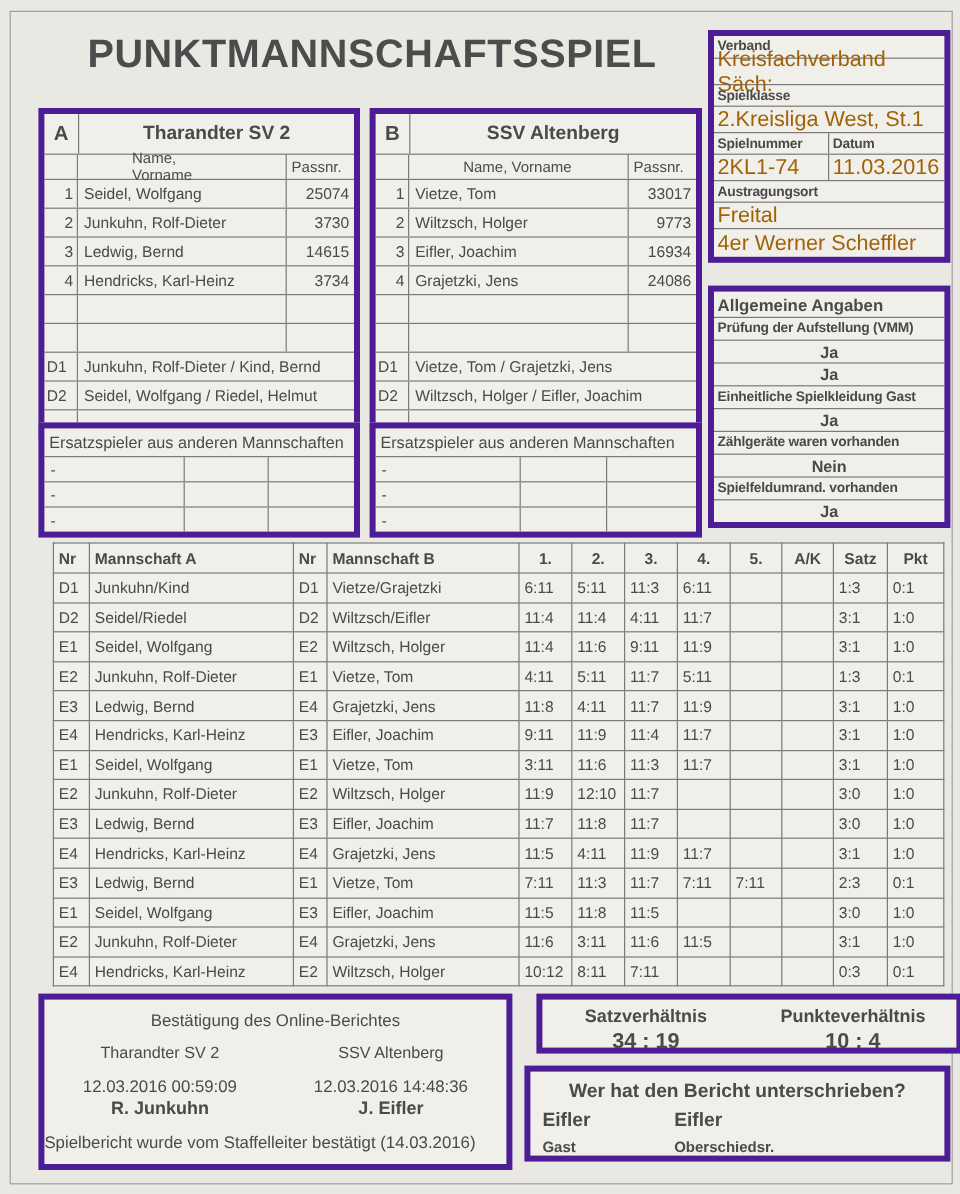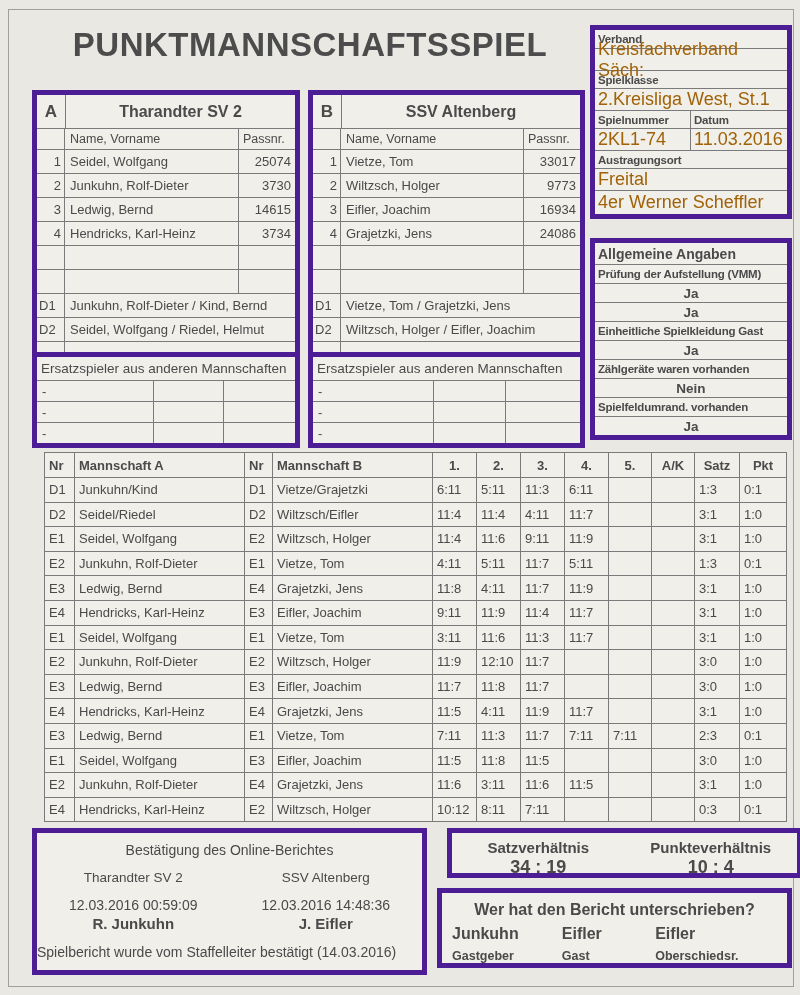--- a/index.html
+++ b/index.html
@@ -22,21 +22,21 @@
   .trow{display:flex;height:23px;border-top:1px solid #7a7a7a;align-items:stretch;font-size:13px;}
   .trow:first-child{border-top:none;}
   .thead{height:33px;}
   .ckey{width:28px;border-right:1px solid #7a7a7a;display:flex;align-items:center;justify-content:center;font-size:17px;font-weight:bold;}
   .cteam{flex:1;display:flex;align-items:center;justify-content:center;font-size:16px;font-weight:bold;}
   .cnr{width:28px;border-right:1px solid #7a7a7a;display:flex;align-items:center;justify-content:flex-end;padding-right:3px;box-sizing:border-box;}
   .cnr.dd{justify-content:flex-start;padding-left:2px;}
   .cname{flex:1;display:flex;align-items:center;padding-left:5px;}
   .cpass{width:57px;border-left:1px solid #7a7a7a;display:flex;align-items:center;justify-content:flex-end;padding:0 4px;box-sizing:border-box;}
   .cfull{flex:1;display:flex;align-items:center;padding-left:5px;}
-  .tsub{height:20px;}
+  .tsub{height:20px;gap:40px;}
   .tsub .cname,.tsub .cpass{font-size:12.5px;justify-content:flex-start;}
   .tlast{height:20px;}
 
   
   .erow{display:flex;height:20px;border-top:1px solid #7a7a7a;align-items:stretch;font-size:13px;}
   .etitle{height:23px;border-top:none;display:flex;align-items:center;padding-left:4px;font-size:13.5px;}
   .ec{display:flex;align-items:center;padding-left:5px;box-sizing:border-box;}
   .e1{width:45%;}
   .e2{width:27%;border-left:1px solid #7a7a7a;}
   .e3{width:28%;border-left:1px solid #7a7a7a;}
@@ -522,24 +522,20 @@
       <div class="tlabel">Punkteverhältnis</div>
       <div class="tvalue">10 : 4</div>
     </div>
   </div>
 </div>
 
 <div class="panel" style="left:437px;top:888px;width:355px;height:80px;">
   <div class="stitle">Wer hat den Bericht unterschrieben?</div>
   <div class="sgrid">
     <div>
-      <div class="sname">Junkuhn</div>
-      <div class="srole">Gastgeber</div>
-    </div>
-    <div>
       <div class="sname">Eifler</div>
       <div class="srole">Gast</div>
     </div>
     <div>
       <div class="sname">Eifler</div>
       <div class="srole">Oberschiedsr.</div>
     </div>
   </div>
 </div>
 

